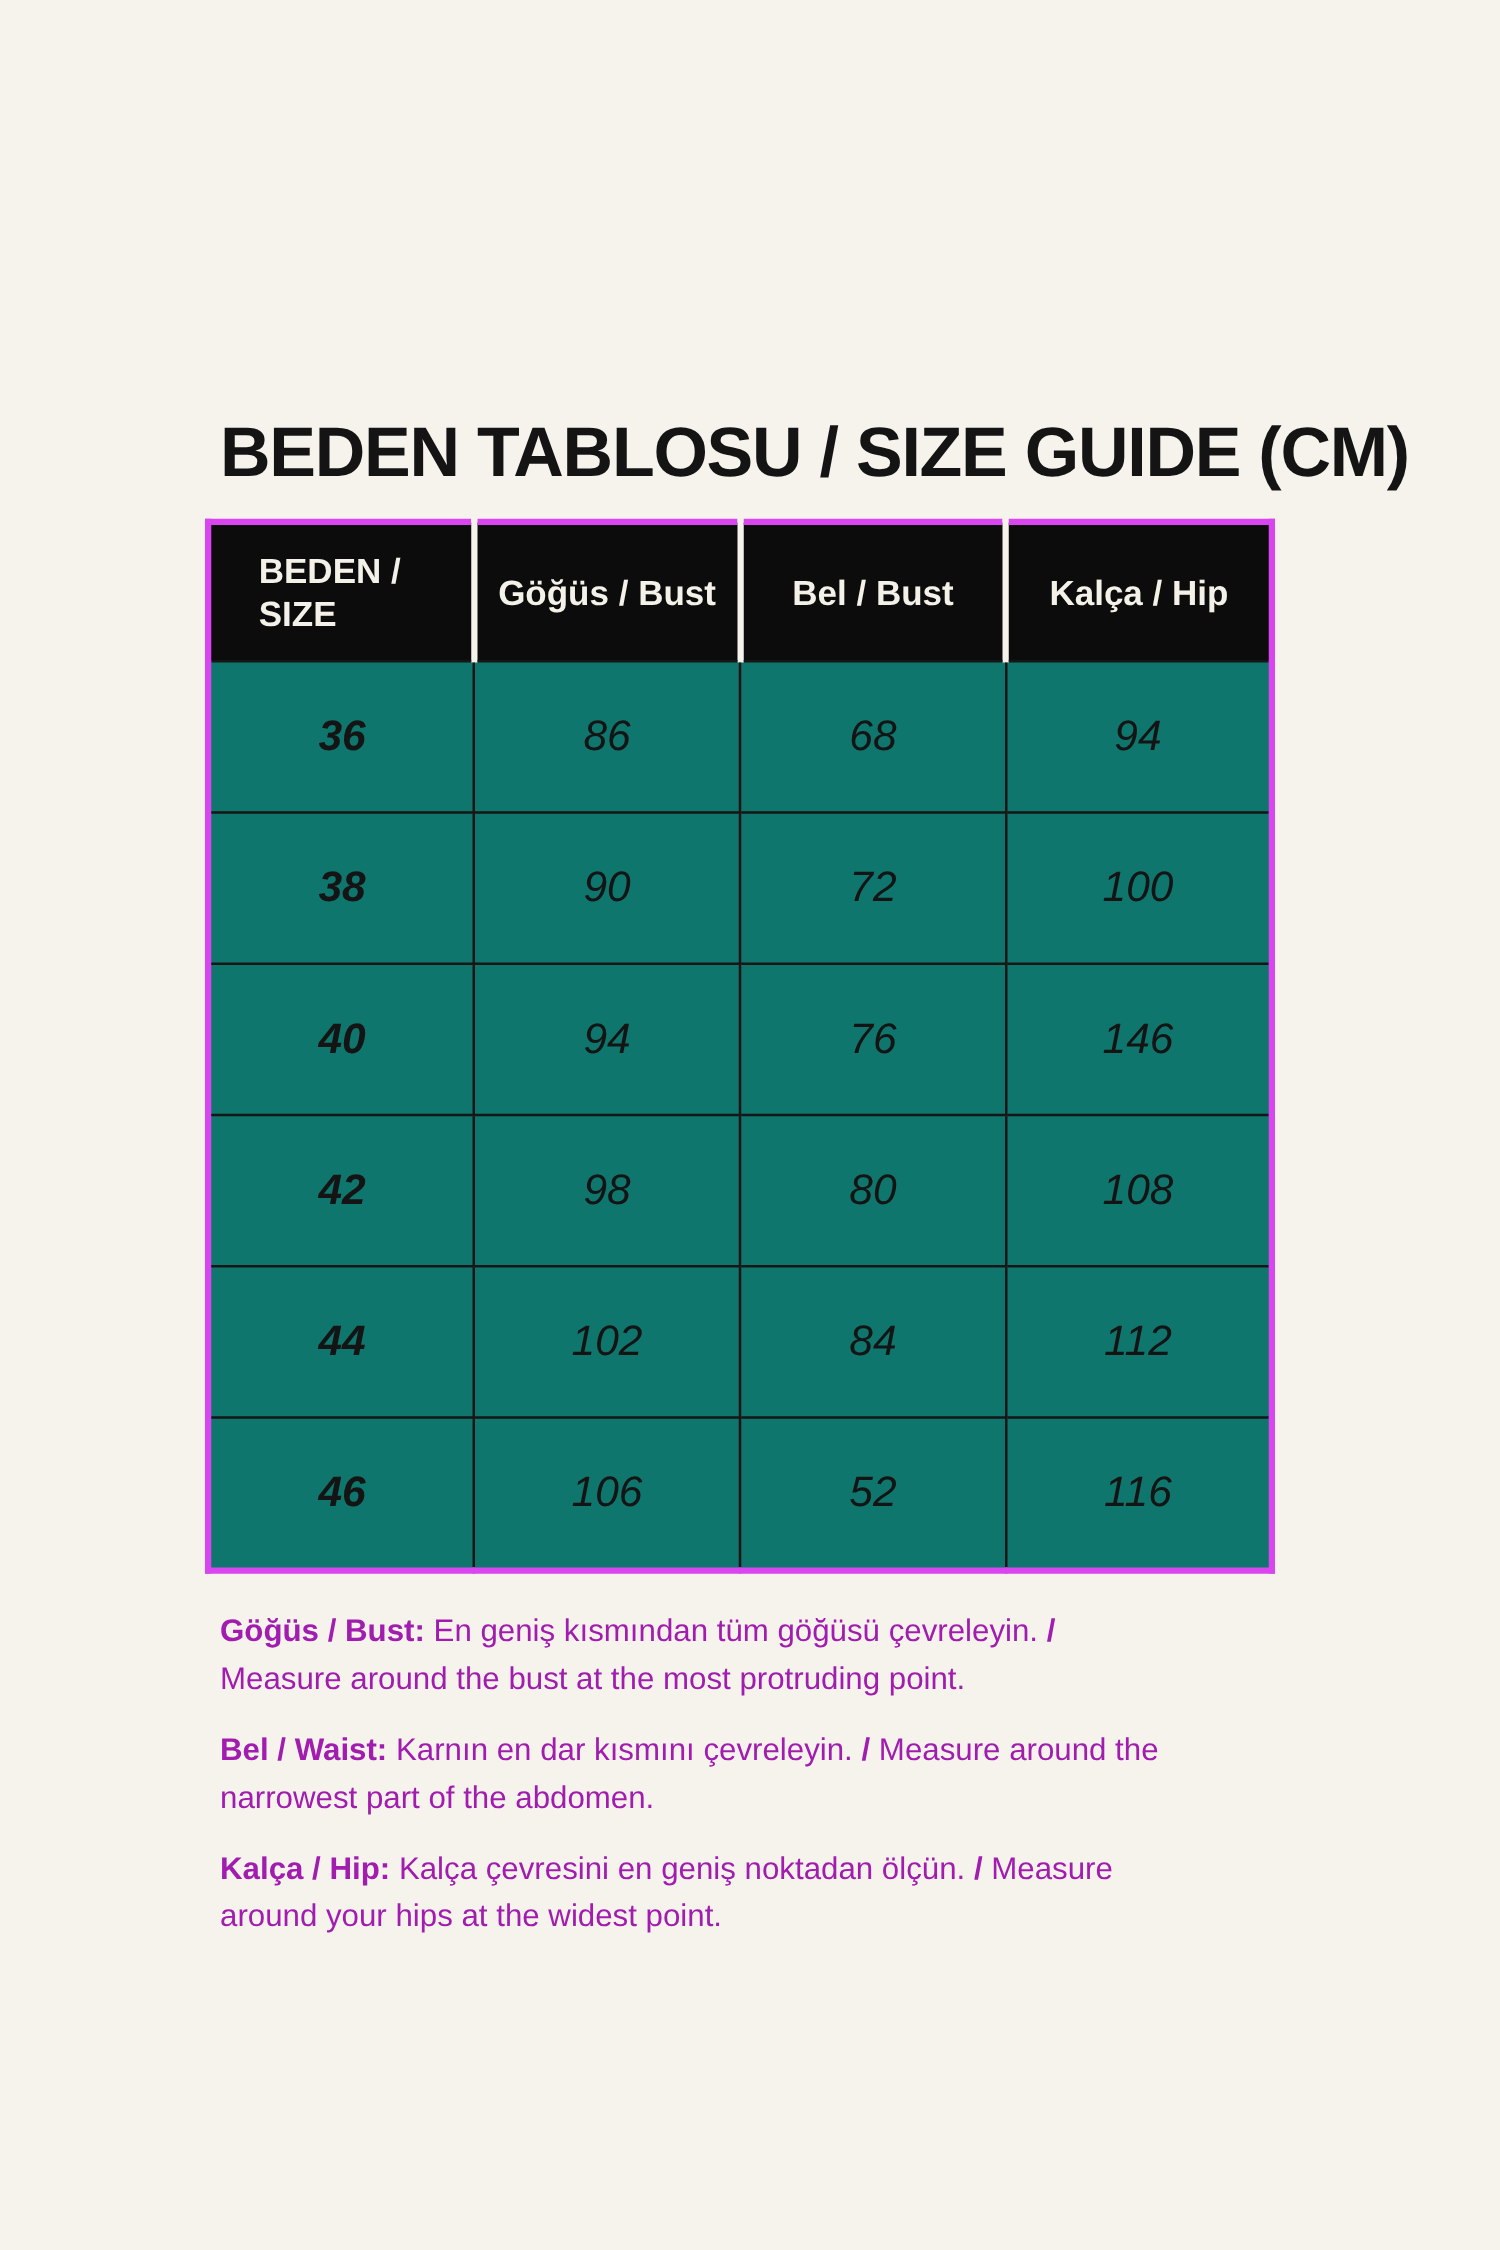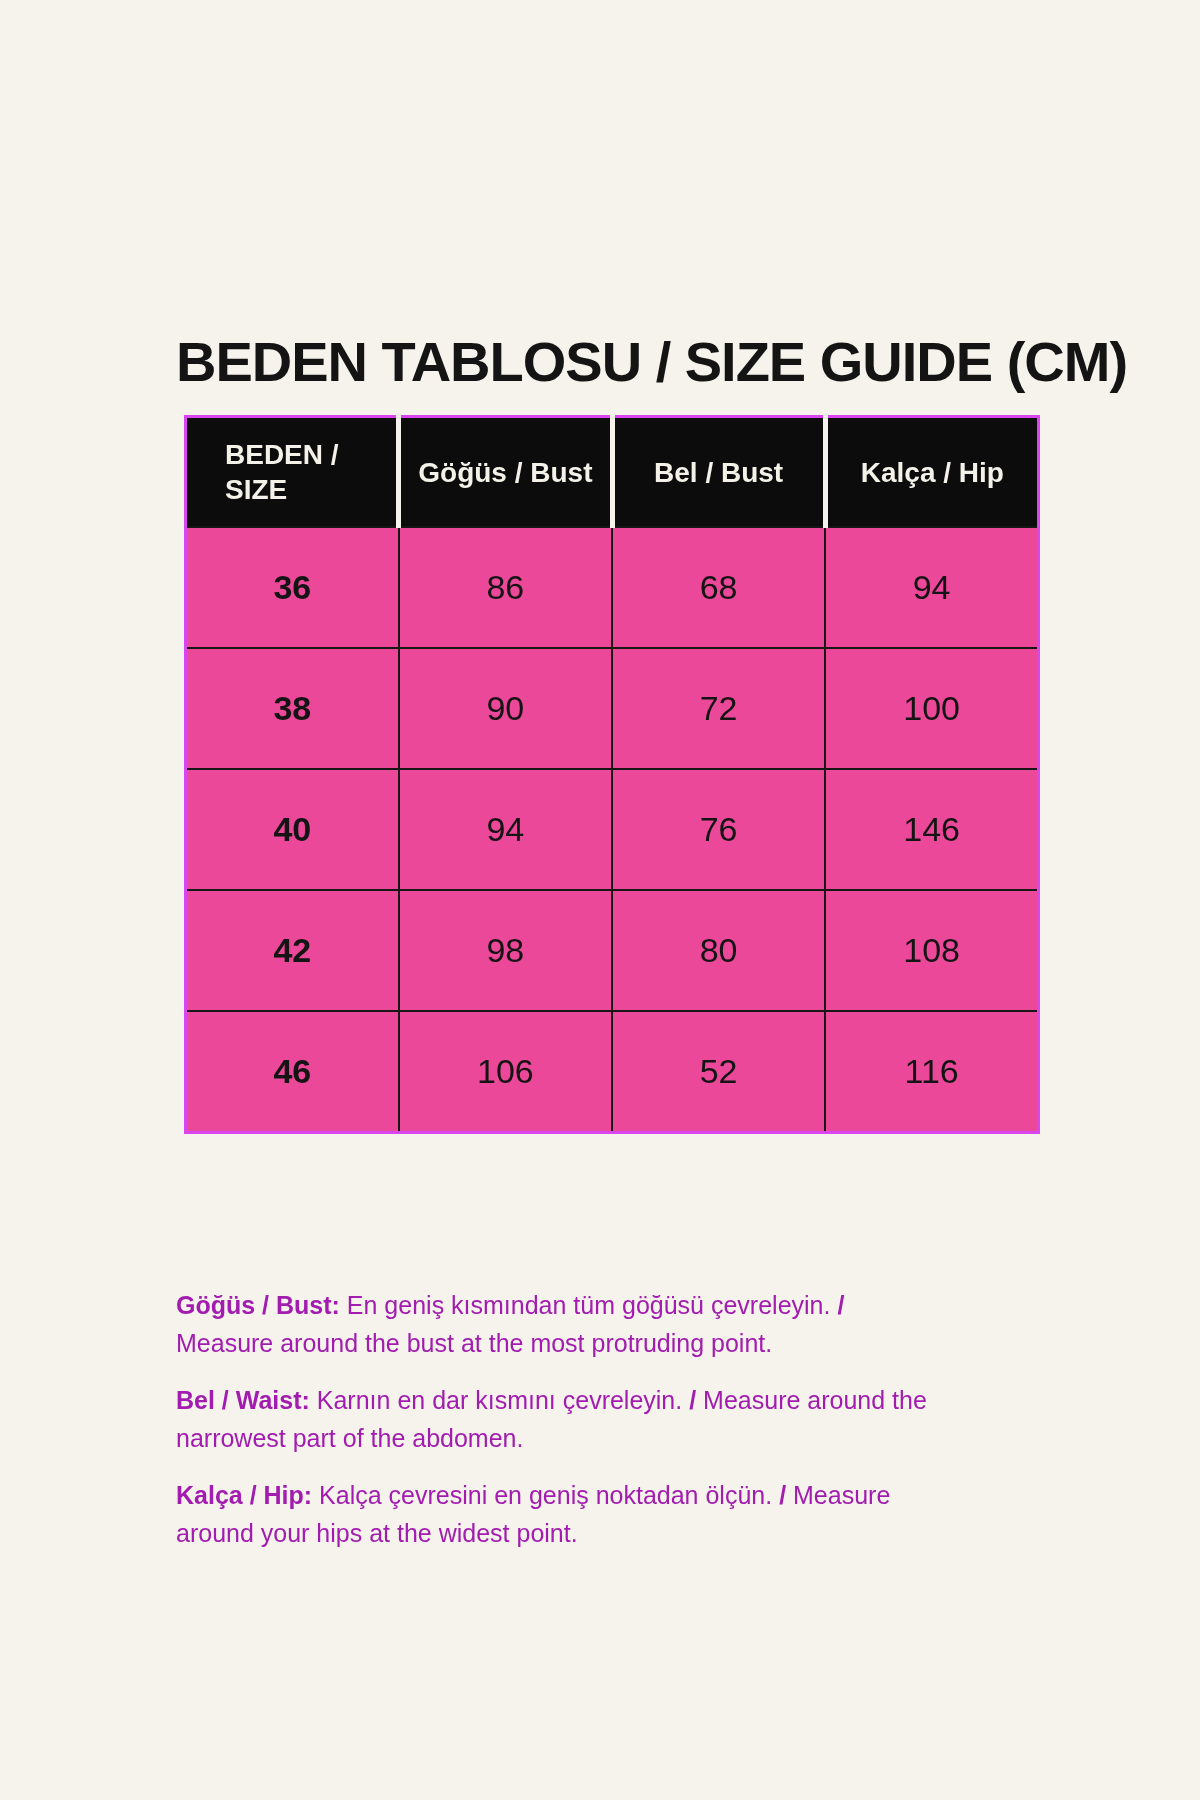--- a/index.html
+++ b/index.html
@@ -21,26 +21,26 @@
     top: 329px;
     margin: 0;
     font-size: 56px;
     font-weight: 700;
     letter-spacing: -1px;
     white-space: nowrap;
     color: #141414;
   }
   table.size-table {
     position: absolute;
-    left: 184px;
+    left: 164px;
     top: 415px;
     width: 856px;
     table-layout: fixed;
     border-collapse: collapse;
-    border: 3px solid #d946ef;
+    border: 5px solid #d946ef;
   }
   table.size-table col { width: 25%; }
   th {
     background: #0C0C0C;
     color: #F4F1E8;
     font-size: 28px;
     font-weight: 700;
     height: 108px;
     padding: 0;
     text-align: center;
@@ -54,21 +54,22 @@
     padding-right: 34px;
   }
   th + th { border-left: 5px solid #F6F3EC; }
   td {
     border: 2px solid #161616;
     height: 117px;
     text-align: center;
     vertical-align: middle;
     font-size: 34px;
     color: #141414;
-    background: #ec4899;
+    background: #0f766e;
+    font-style: italic;
   }
   td.col-size { font-weight: 700; }
   .notes {
     position: absolute;
     left: 176px;
     top: 1286px;
     width: 758px;
     font-size: 25px;
     line-height: 38px;
     color: #a21caf;
@@ -115,20 +116,26 @@
       <td>76</td>
       <td>146</td>
     </tr>
     <tr>
       <td class="col-size">42</td>
       <td>98</td>
       <td>80</td>
       <td>108</td>
     </tr>
     <tr>
+      <td class="col-size">44</td>
+      <td>102</td>
+      <td>84</td>
+      <td>112</td>
+    </tr>
+    <tr>
       <td class="col-size">46</td>
       <td>106</td>
       <td>52</td>
       <td>116</td>
     </tr>
   </tbody>
 </table>
 
 <div class="notes">
   <p class="note">

